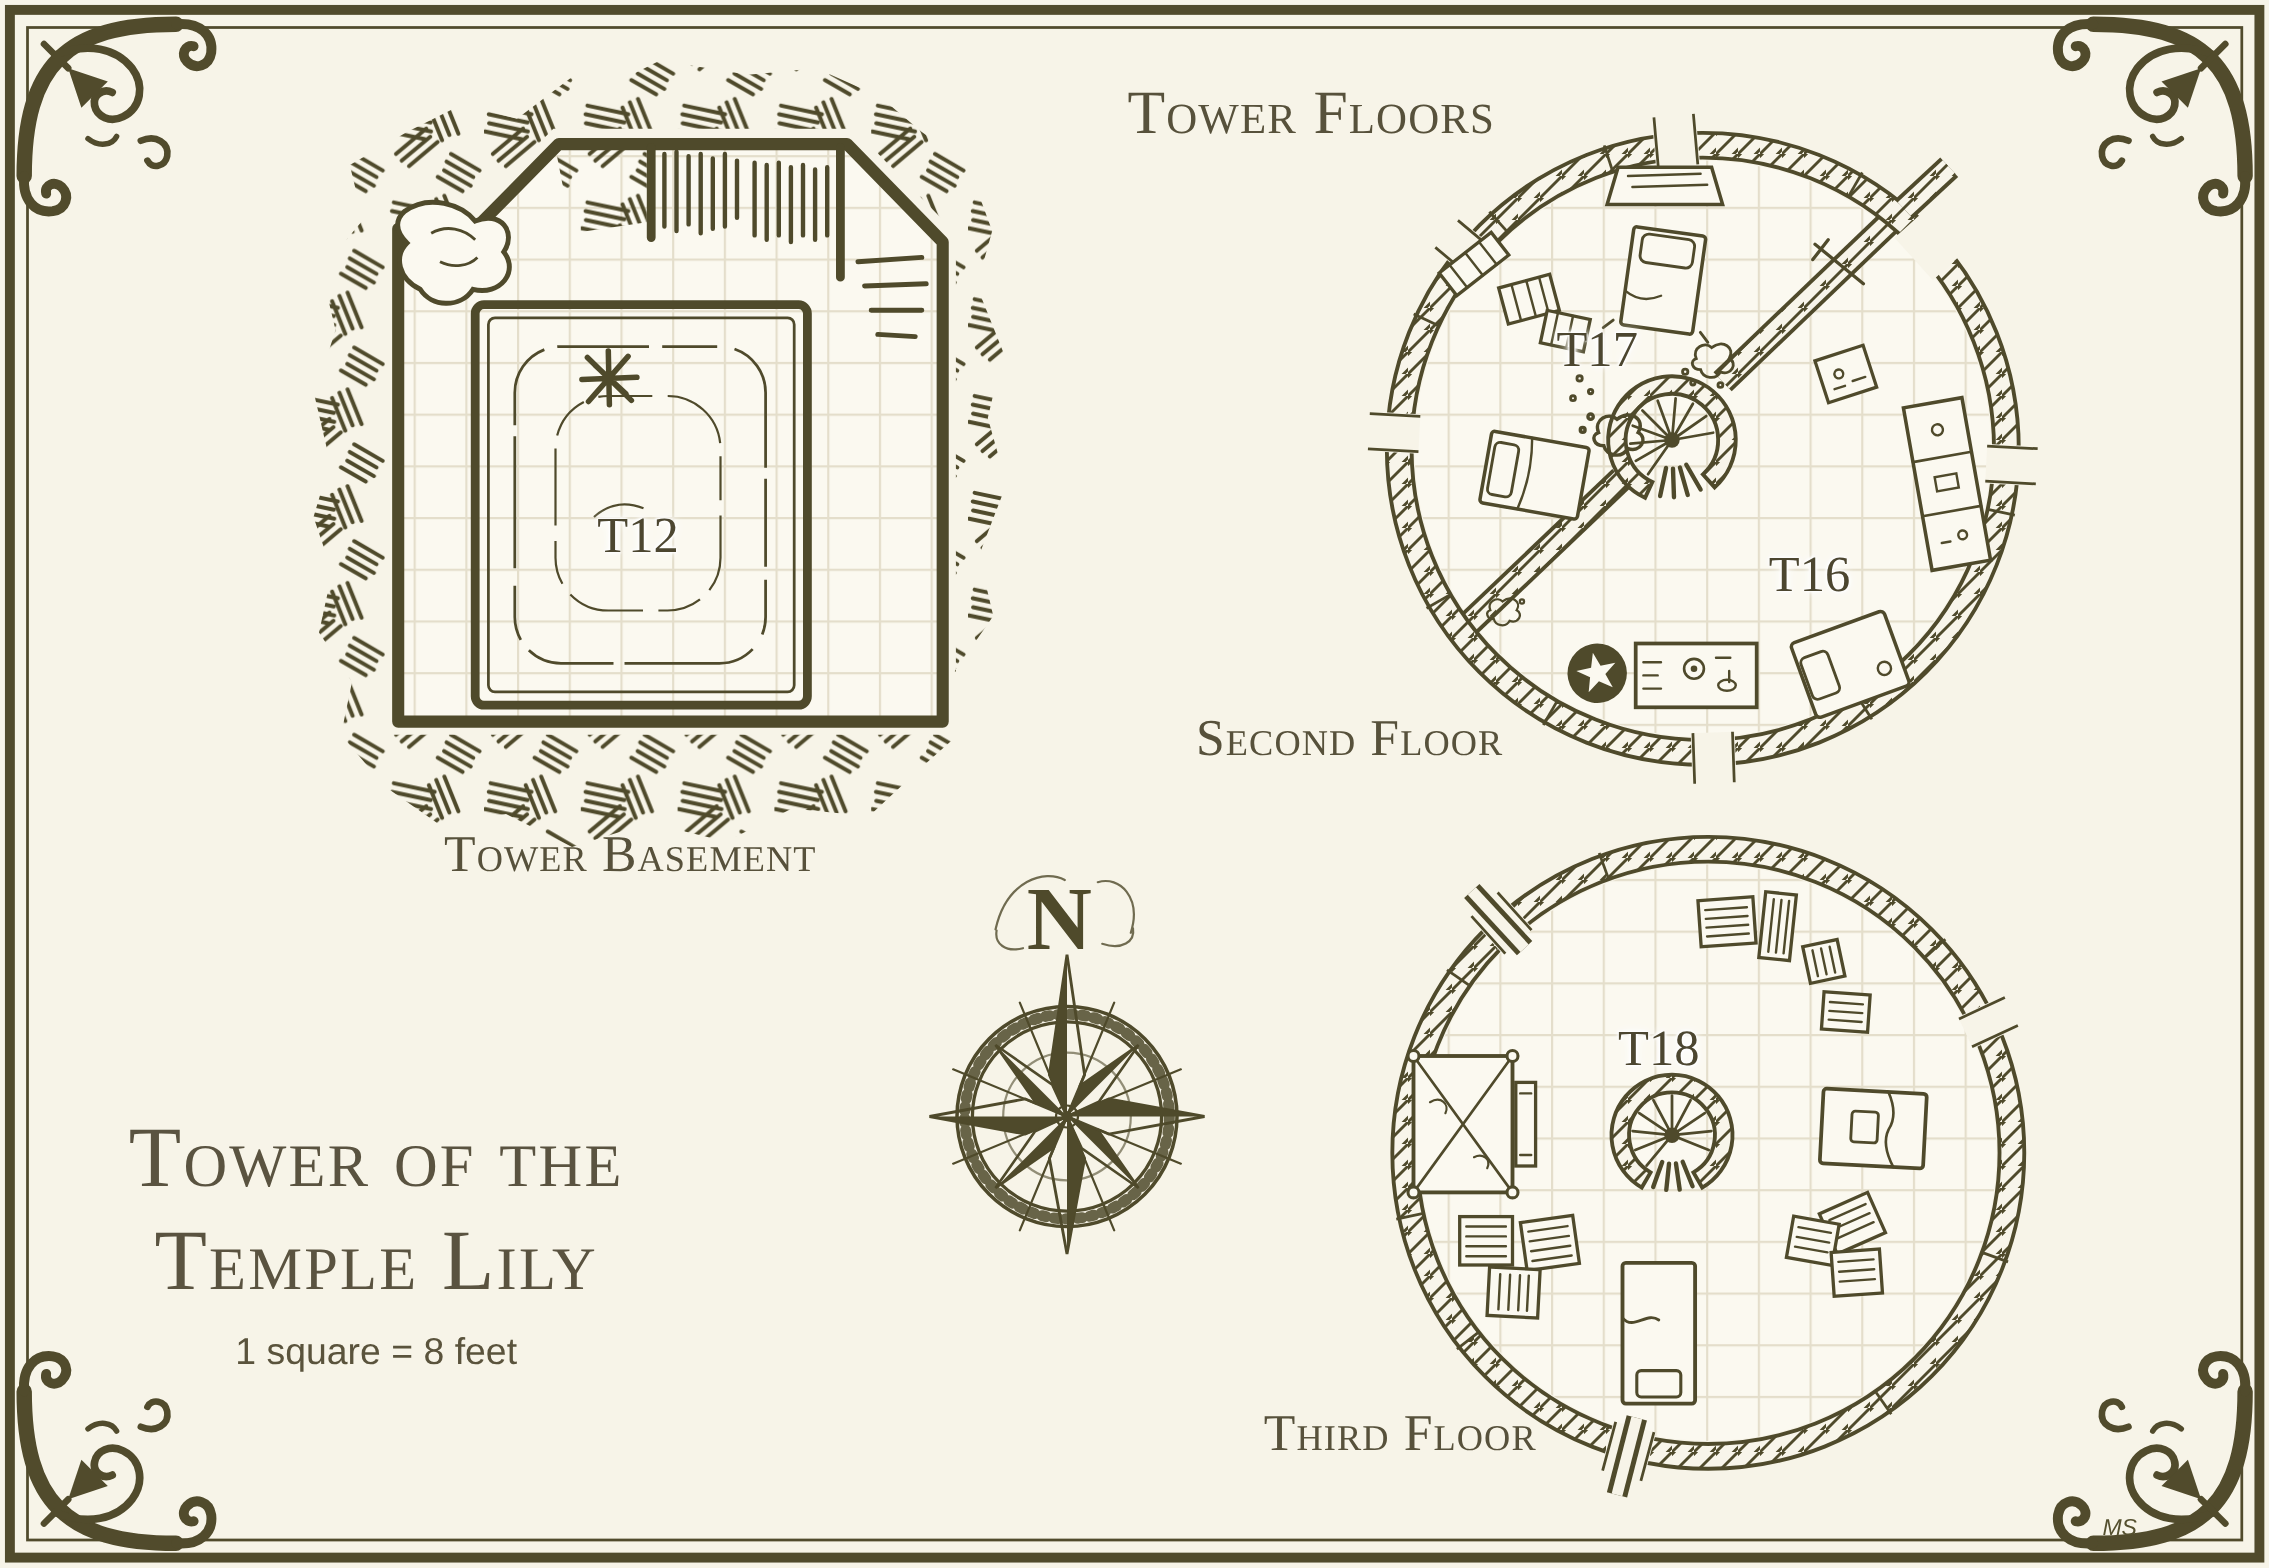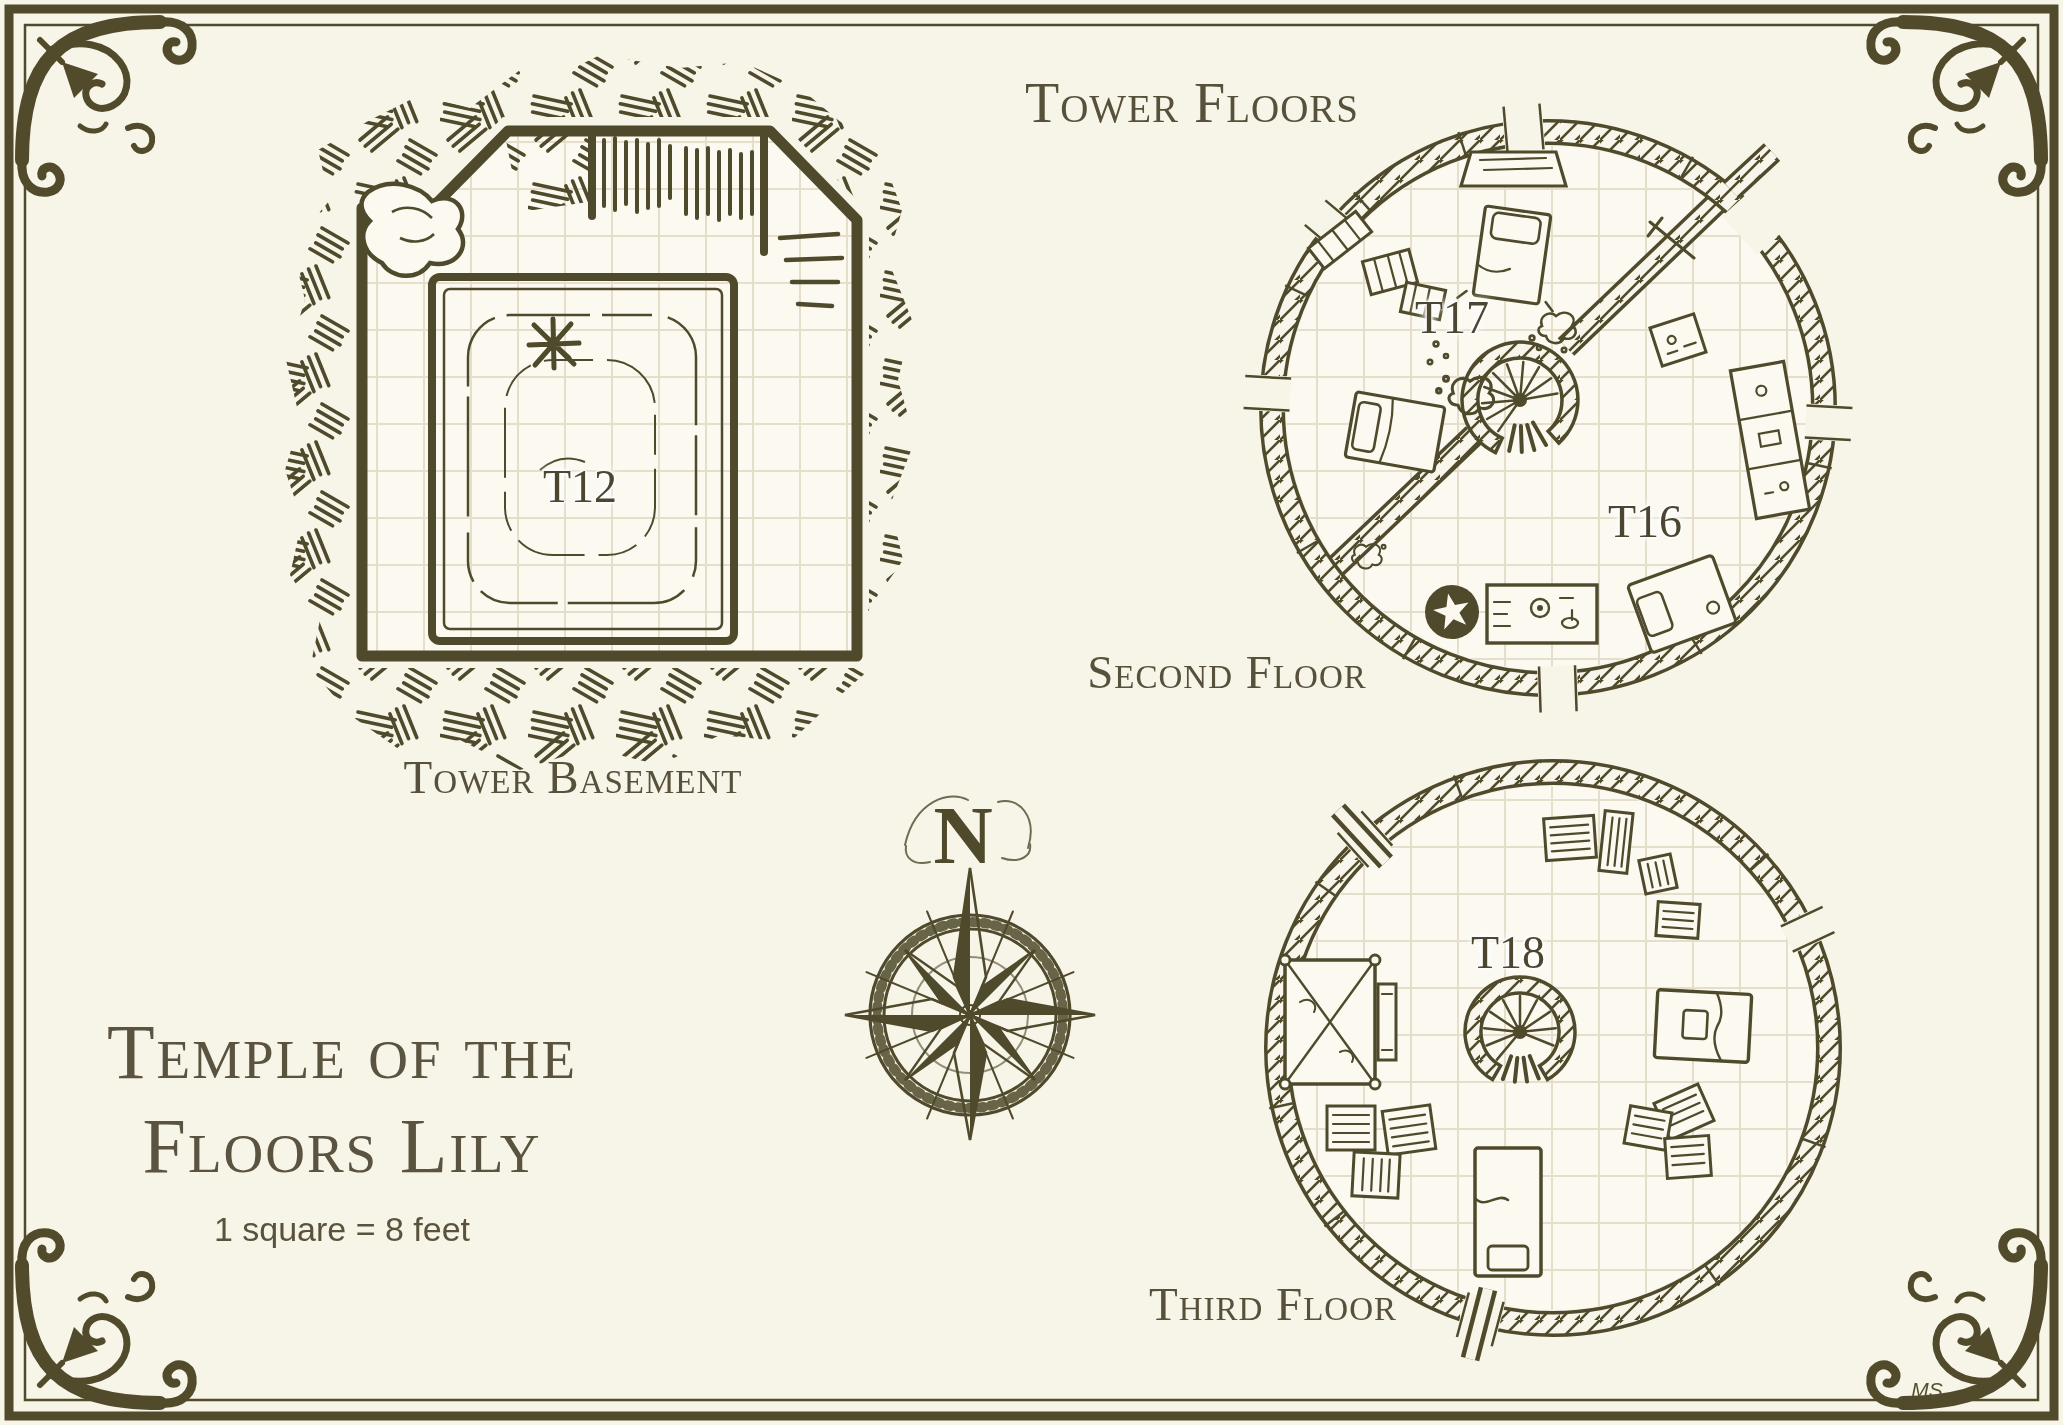--- a/index.html
+++ b/index.html
@@ -484,22 +484,22 @@
 </svg>
 
 <div class="lbl cap cap-section" style="left:1192px;top:103px;">Tower Floors</div>
 
 <div class="lbl cap cap-map" style="left:573px;top:777px;">Tower Basement</div>
 
 <div class="lbl cap cap-map" style="left:1227px;top:672px;">Second Floor</div>
 
 <div class="lbl cap cap-map" style="left:1273px;top:1304px;">Third Floor</div>
 
-<div class="lbl cap cap-title" style="left:342px;top:1052px;">Temple of the</div>
-<div class="lbl cap cap-title" style="left:342px;top:1146px;">Floors Lily</div>
+<div class="lbl cap cap-title" style="left:342px;top:1052px;">Tower of the</div>
+<div class="lbl cap cap-title" style="left:342px;top:1146px;">Temple Lily</div>
 <div class="lbl note" style="left:342px;top:1229px;">1 square = 8 feet</div>
 
 <div class="lbl room" style="left:580px;top:487px;">T12</div>
 <div class="lbl room" style="left:1452px;top:318px;">T17</div>
 <div class="lbl room" style="left:1645px;top:522px;">T16</div>
 <div class="lbl room" style="left:1508px;top:953px;">T18</div>
 
 <div class="lbl north" style="left:963px;top:836px;">N</div>
 
 <div class="lbl sig" style="left:1927px;top:1389px;">MS</div>

